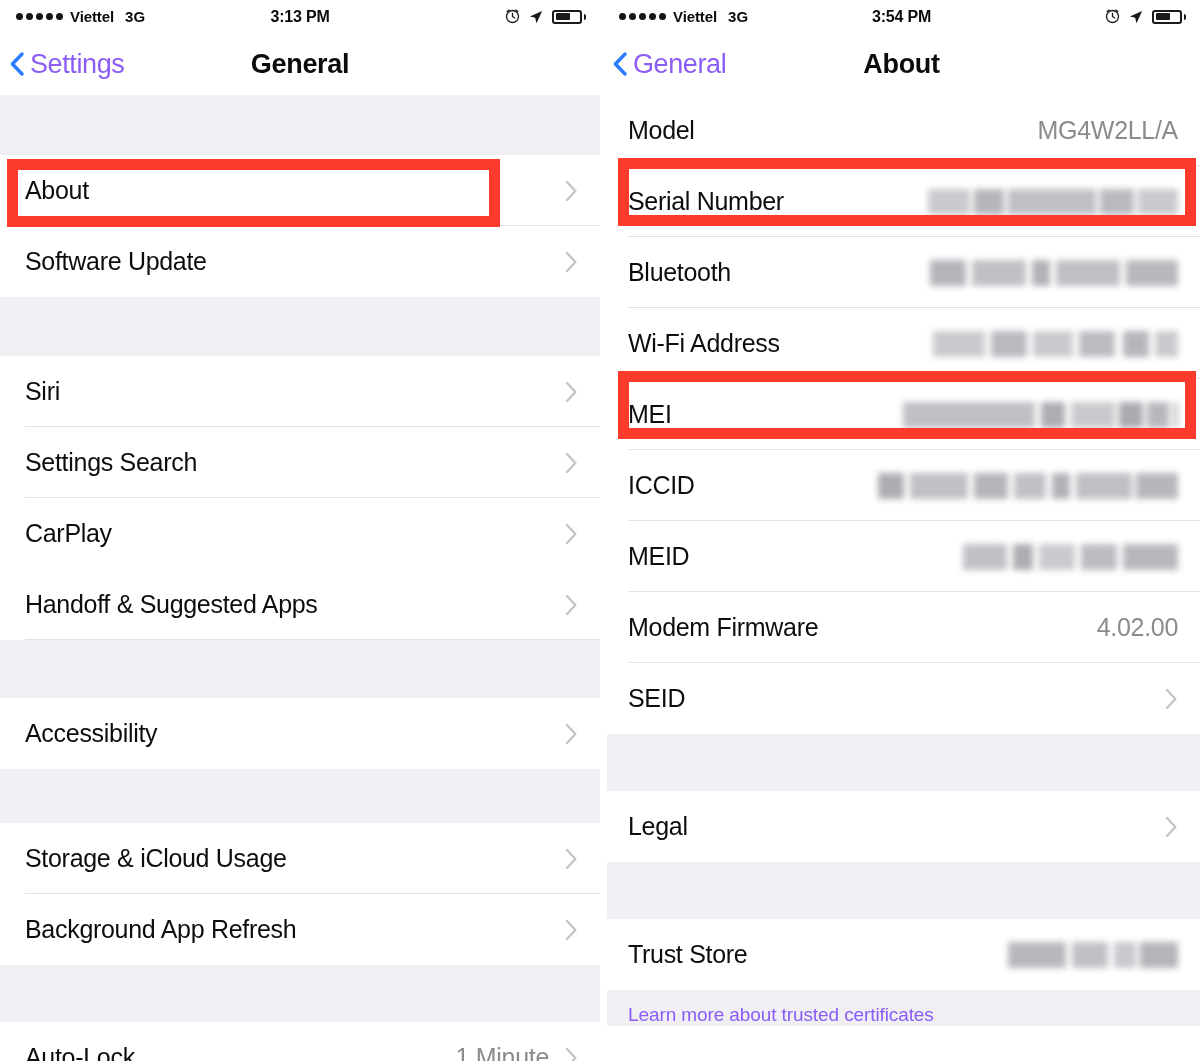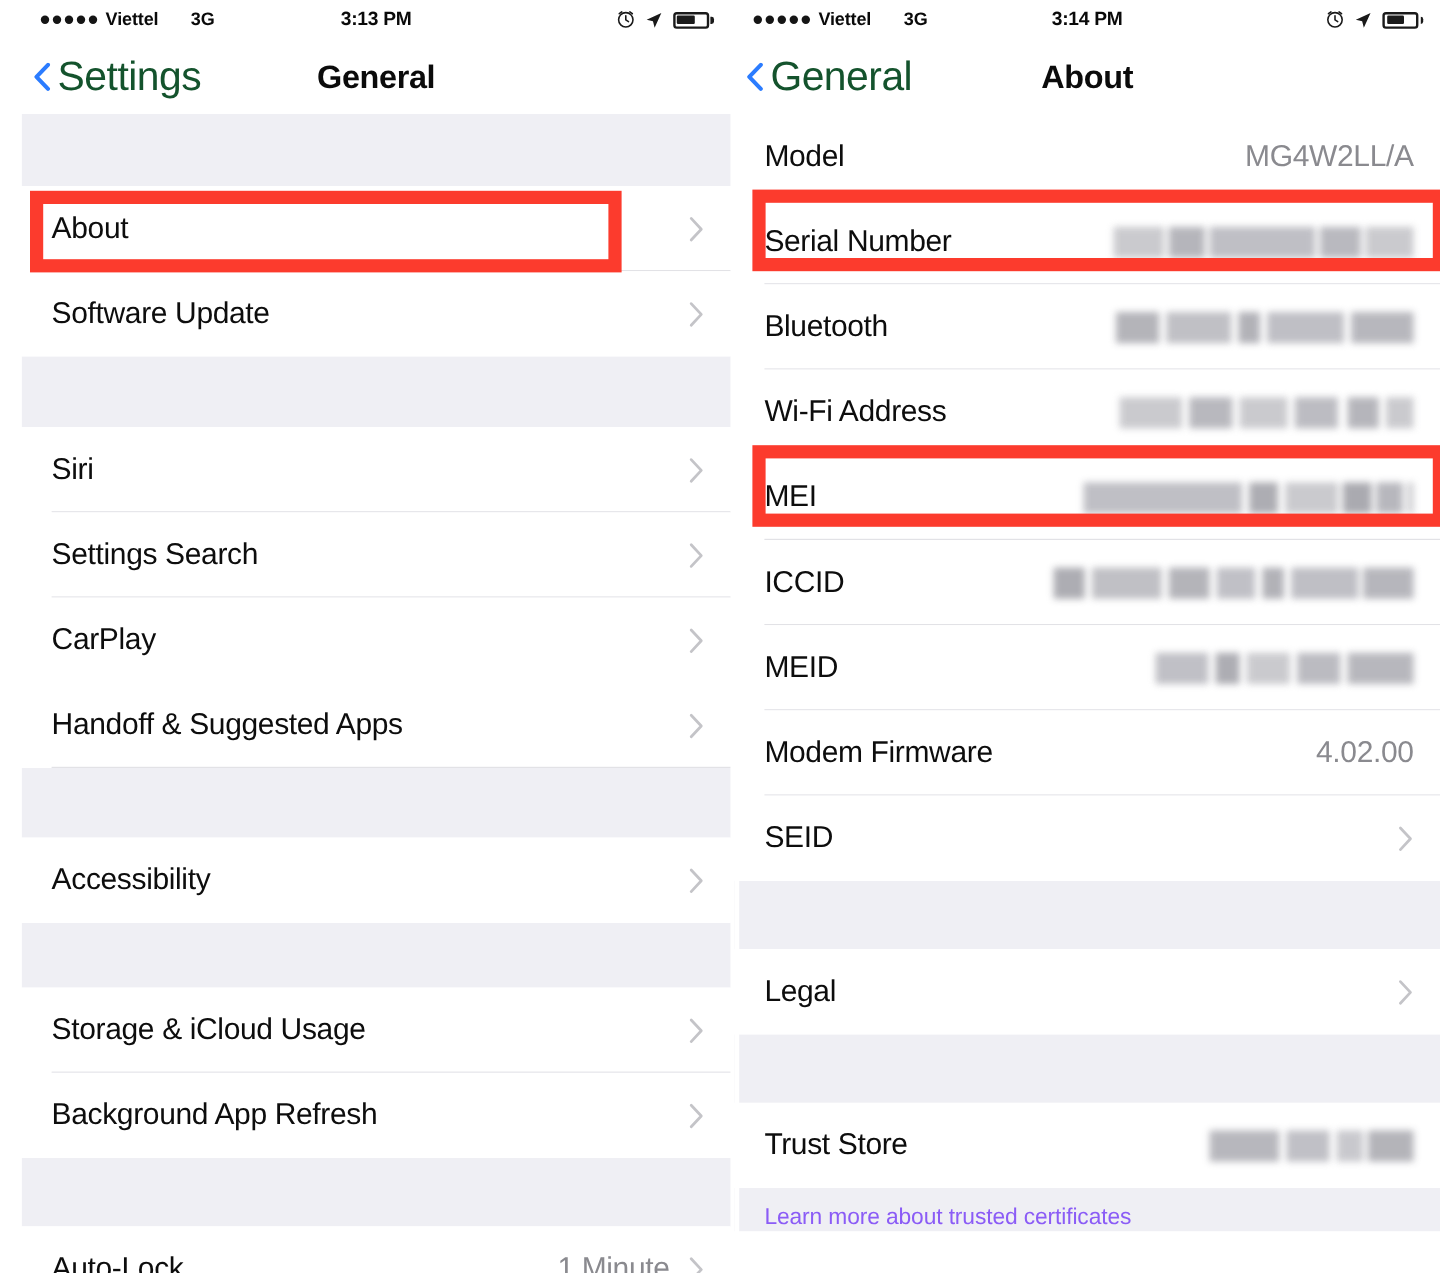--- a/index.html
+++ b/index.html
@@ -3,21 +3,21 @@
 <meta charset="utf-8">
 <style>
   * { margin:0; padding:0; box-sizing:border-box; }
   html, body {
     width:1200px; height:1061px;
     background:#ffffff;
     font-family:"Liberation Sans", sans-serif;
     -webkit-font-smoothing:antialiased;
     overflow:hidden;
   }
-  .screens { display:flex; width:1200px; height:1061px;padding-left:18px; }
+  .screens { display:flex; width:1200px; height:1061px; }
 
   .phone {
     width:600px; height:1061px;
     position:relative;
     background:#ffffff;
     overflow:hidden;
   }
   .phone.right { border-left:3px solid #ffffff; }
   .phone.right::before{
     content:""; position:absolute; left:0; top:0; bottom:0; width:4px;
@@ -29,21 +29,21 @@
     height:33px; width:100%;
     display:flex; align-items:center;
     padding:0 14px 0 16px;
     font-size:16px; font-weight:bold; color:#0a0a0a;
     position:relative;
   }
   .sb-left{ display:flex; align-items:center; gap:7px; }
   .dots{ display:flex; gap:3px; align-items:center; }
   .dots i{ width:7px; height:7px; border-radius:50%; background:#151515; display:block; }
   .carrier{ font-size:15px; font-weight:bold; letter-spacing:-0.1px; }
-  .netw{ font-size:15px; font-weight:bold; margin-left:20px; }
+  .netw{ font-size:15px; font-weight:bold; margin-left:4px; }
   .sb-time{
     position:absolute; left:0; right:0; text-align:center;
     font-size:16px; font-weight:bold; letter-spacing:-0.2px;
   }
   .sb-right{ margin-left:auto; display:flex; align-items:center; gap:9px; z-index:2; }
   .icon-alarm{ width:15px; height:15px; display:block; }
   .icon-loc{ width:14px; height:14px; display:block; }
   .battery{ display:flex; align-items:center; }
   .batt-body{
     width:30px; height:14px; border:2px solid #1a1a1a; border-radius:3px;
@@ -62,21 +62,21 @@
     background:#ffffff;
   }
   .nav-back{
     display:flex; align-items:center; gap:6px;
     padding-left:10px; color:#2b7cff; cursor:pointer;
   }
   .chev-back{
     width:14px; height:24px; flex:none;
   }
   .nav-back-label{
-    font-size:34px; color:#14532d; letter-spacing:-0.4px;
+    font-size:27px; color:#8b5cf6; letter-spacing:-0.4px;
   }
   .nav-title{
     position:absolute; left:0; right:0; text-align:center;
     font-size:27px; font-weight:bold; color:#0b0b0b; letter-spacing:-0.3px;
     pointer-events:none;
   }
 
   
   .list{ width:100%; }
   .gap{ background:#efeff4; width:100%; }
@@ -273,21 +273,21 @@
         <span class="dots">
           <i></i>
             <i></i>
             <i></i>
             <i></i>
             <i></i>
         </span>
         <span class="carrier">Viettel</span>
         <span class="netw">3G</span>
       </div>
-      <div class="sb-time">3:14 PM</div>
+      <div class="sb-time">3:54 PM</div>
       <div class="sb-right">
         <svg class="icon-alarm" viewBox="0 0 16 16">
           <circle cx="8" cy="8" r="6.4" fill="none" stroke="#1a1a1a" stroke-width="1.4"></circle>
           <path d="M8 4.4V8l2.4 1.6" fill="none" stroke="#1a1a1a" stroke-width="1.4" stroke-linecap="round"></path>
           <path d="M2.2 2.6 L4.4 1.0 M13.8 2.6 L11.6 1.0" stroke="#1a1a1a" stroke-width="1.4" stroke-linecap="round"></path>
         </svg>
         <svg class="icon-loc" viewBox="0 0 16 16">
           <path d="M15 1 L1 7.4 L7 8.9 L8.6 15 Z" fill="#1a1a1a"></path>
         </svg>
         <span class="battery">

